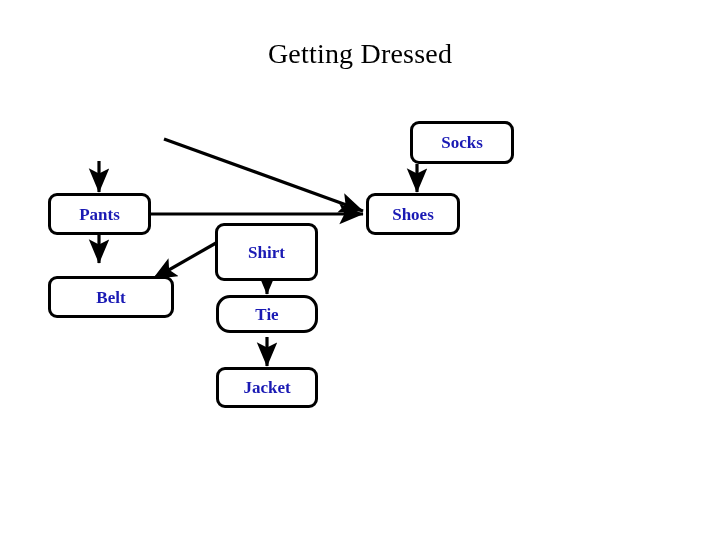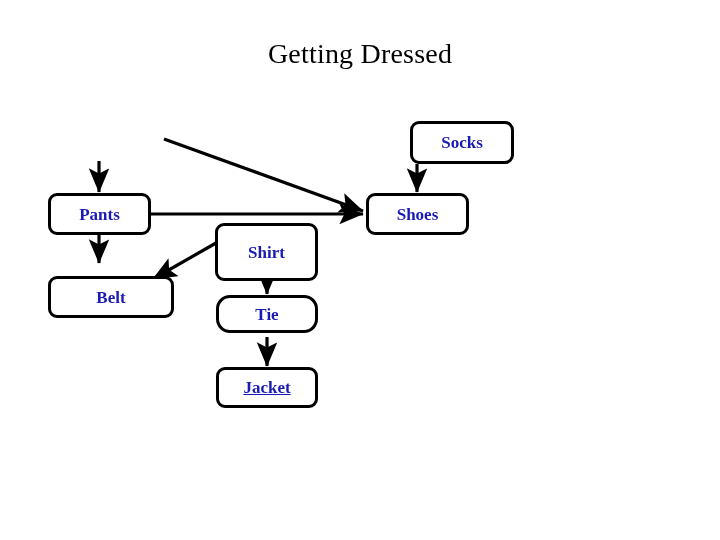--- a/index.html
+++ b/index.html
@@ -84,33 +84,33 @@
 
   <div class="node" style="left:365px; top:121px; width:104px; height:43px;margin-left:45px;">
     <span>Socks</span>
   </div>
 
 
   <div class="node" style="left:48px; top:193px; width:103px; height:42px;">
     <span>Pants</span>
   </div>
 
-  <div class="node" style="left:366px; top:193px; width:103px; height:42px;">
+  <div class="node" style="left:366px; top:193px; width:94px; height:42px;">
     <span>Shoes</span>
   </div>
 
   <div class="node" style="left:215px; top:223px; width:103px; height:58px;">
     <span>Shirt</span>
   </div>
 
   <div class="node" style="left:48px; top:276px; width:126px; height:42px;">
     <span>Belt</span>
   </div>
 
   <div class="node" style="left:216px; top:295px; width:102px; height:38px;border-radius:14px;">
     <span>Tie</span>
   </div>
 
-  <div class="node" style="left:216px; top:367px; width:102px; height:41px;text-decoration:underline;">
+  <div class="node" style="left:216px; top:367px; width:102px; height:41px;">
     <span>Jacket</span>
   </div>
 
 </div>
 
 </body></html>

